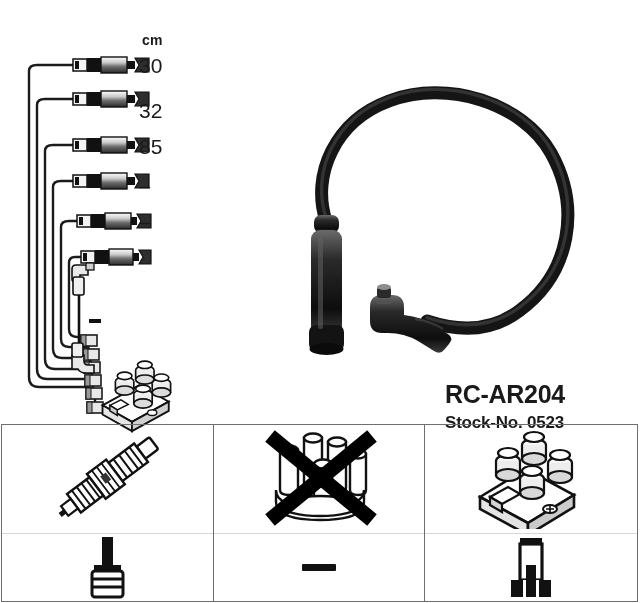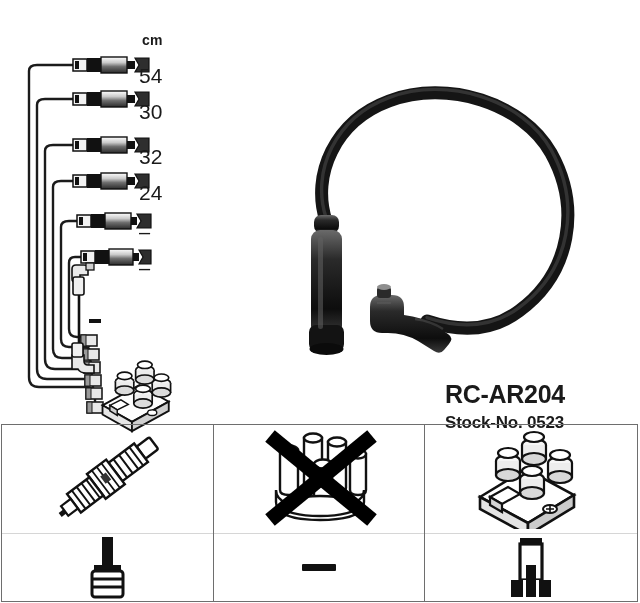--- a/index.html
+++ b/index.html
@@ -260,24 +260,23 @@
           <rect x="362" y="262" width="14" height="11" rx="3" fill="#2a2a2a"></rect>
           <ellipse cx="369" cy="262" rx="7" ry="3" fill="#8e8e8e"></ellipse>
           <path d="M362,278 l14,0" stroke="#5d5d5d" stroke-width="2" opacity=".5"></path>
           <path d="M400,294 q16,2 28,10" stroke="#5a5a5a" stroke-width="2.4" fill="none" opacity=".45"></path>
         </g>
       </g>
     </svg>
 
     <div id="measure-col">
       <div id="measure-header">cm</div>
-      <div class="measure-row" style="margin-top:10px">54</div>
       <div class="measure-row">30</div>
       <div class="measure-row" style="margin-top:9px">32</div>
-      <div class="measure-row">24</div>
+      <div class="measure-row">85</div>
       <div class="measure-row dash" style="margin-top:4px">–</div>
       <div class="measure-row dash">–</div>
     </div>
 
     <div id="product-text">
       <div id="product-code">RC-AR204</div>
       <div id="product-stock">Stock-No. 0523</div>
     </div>
   </div>
 

